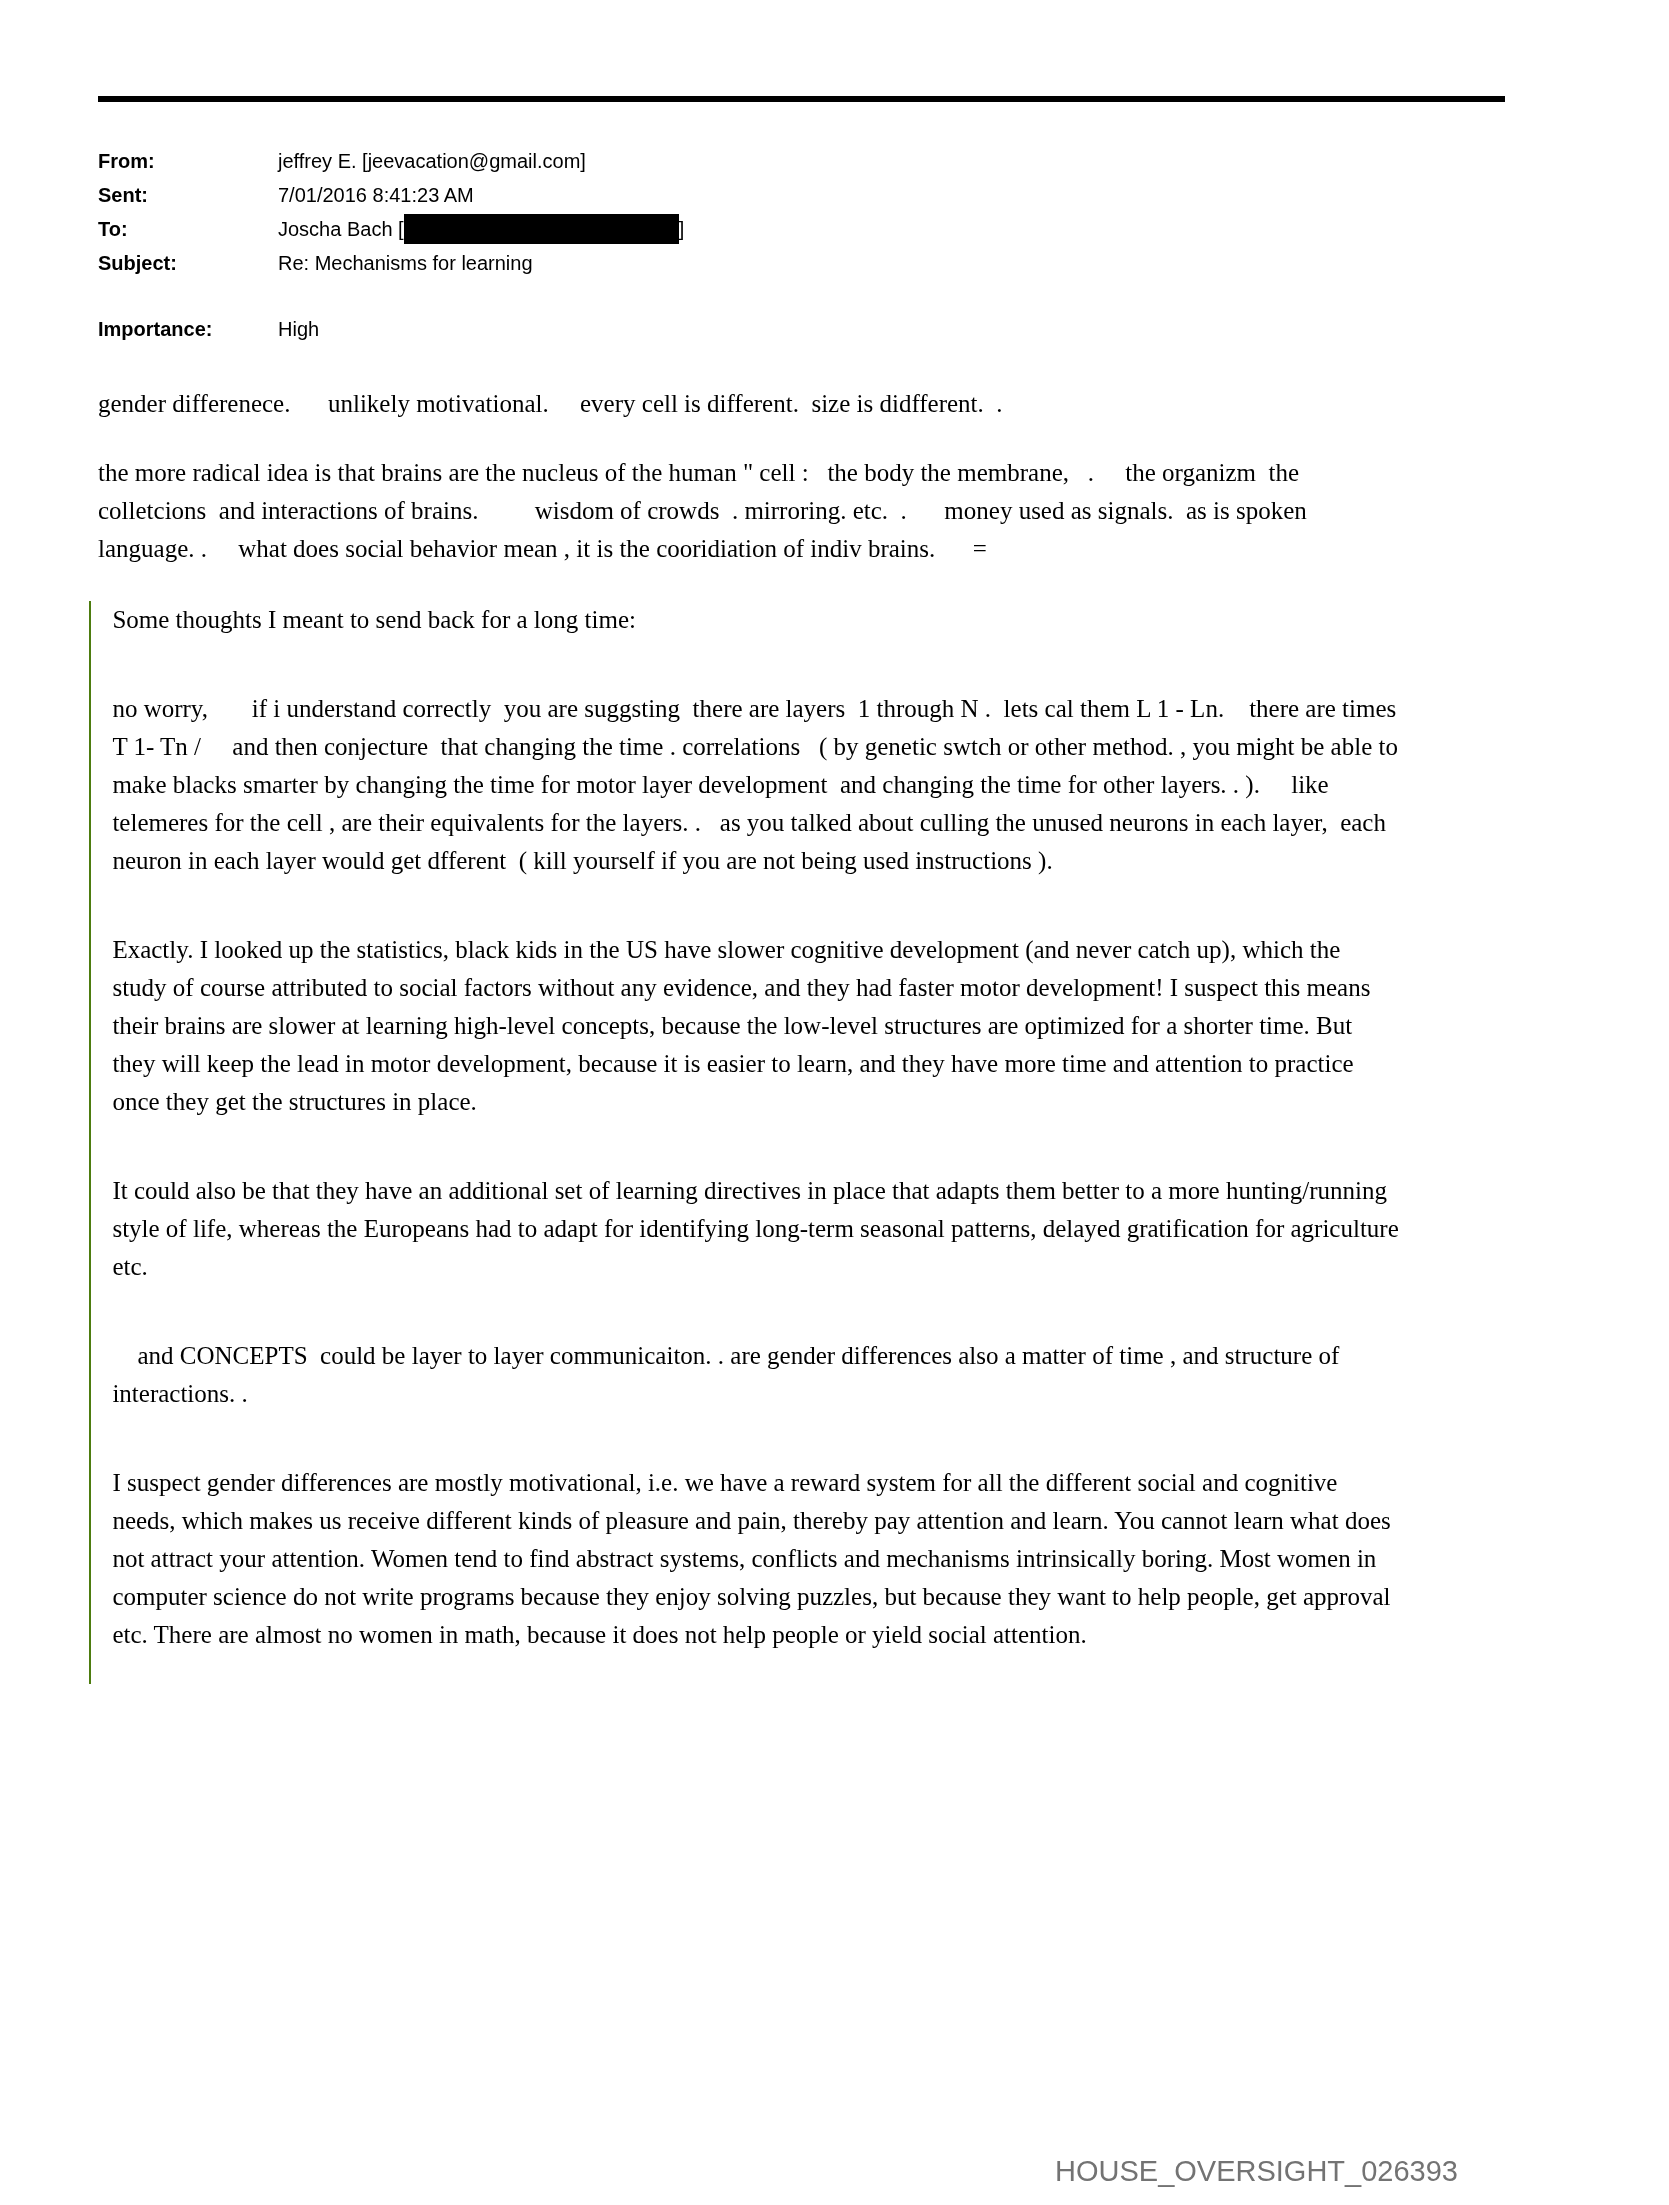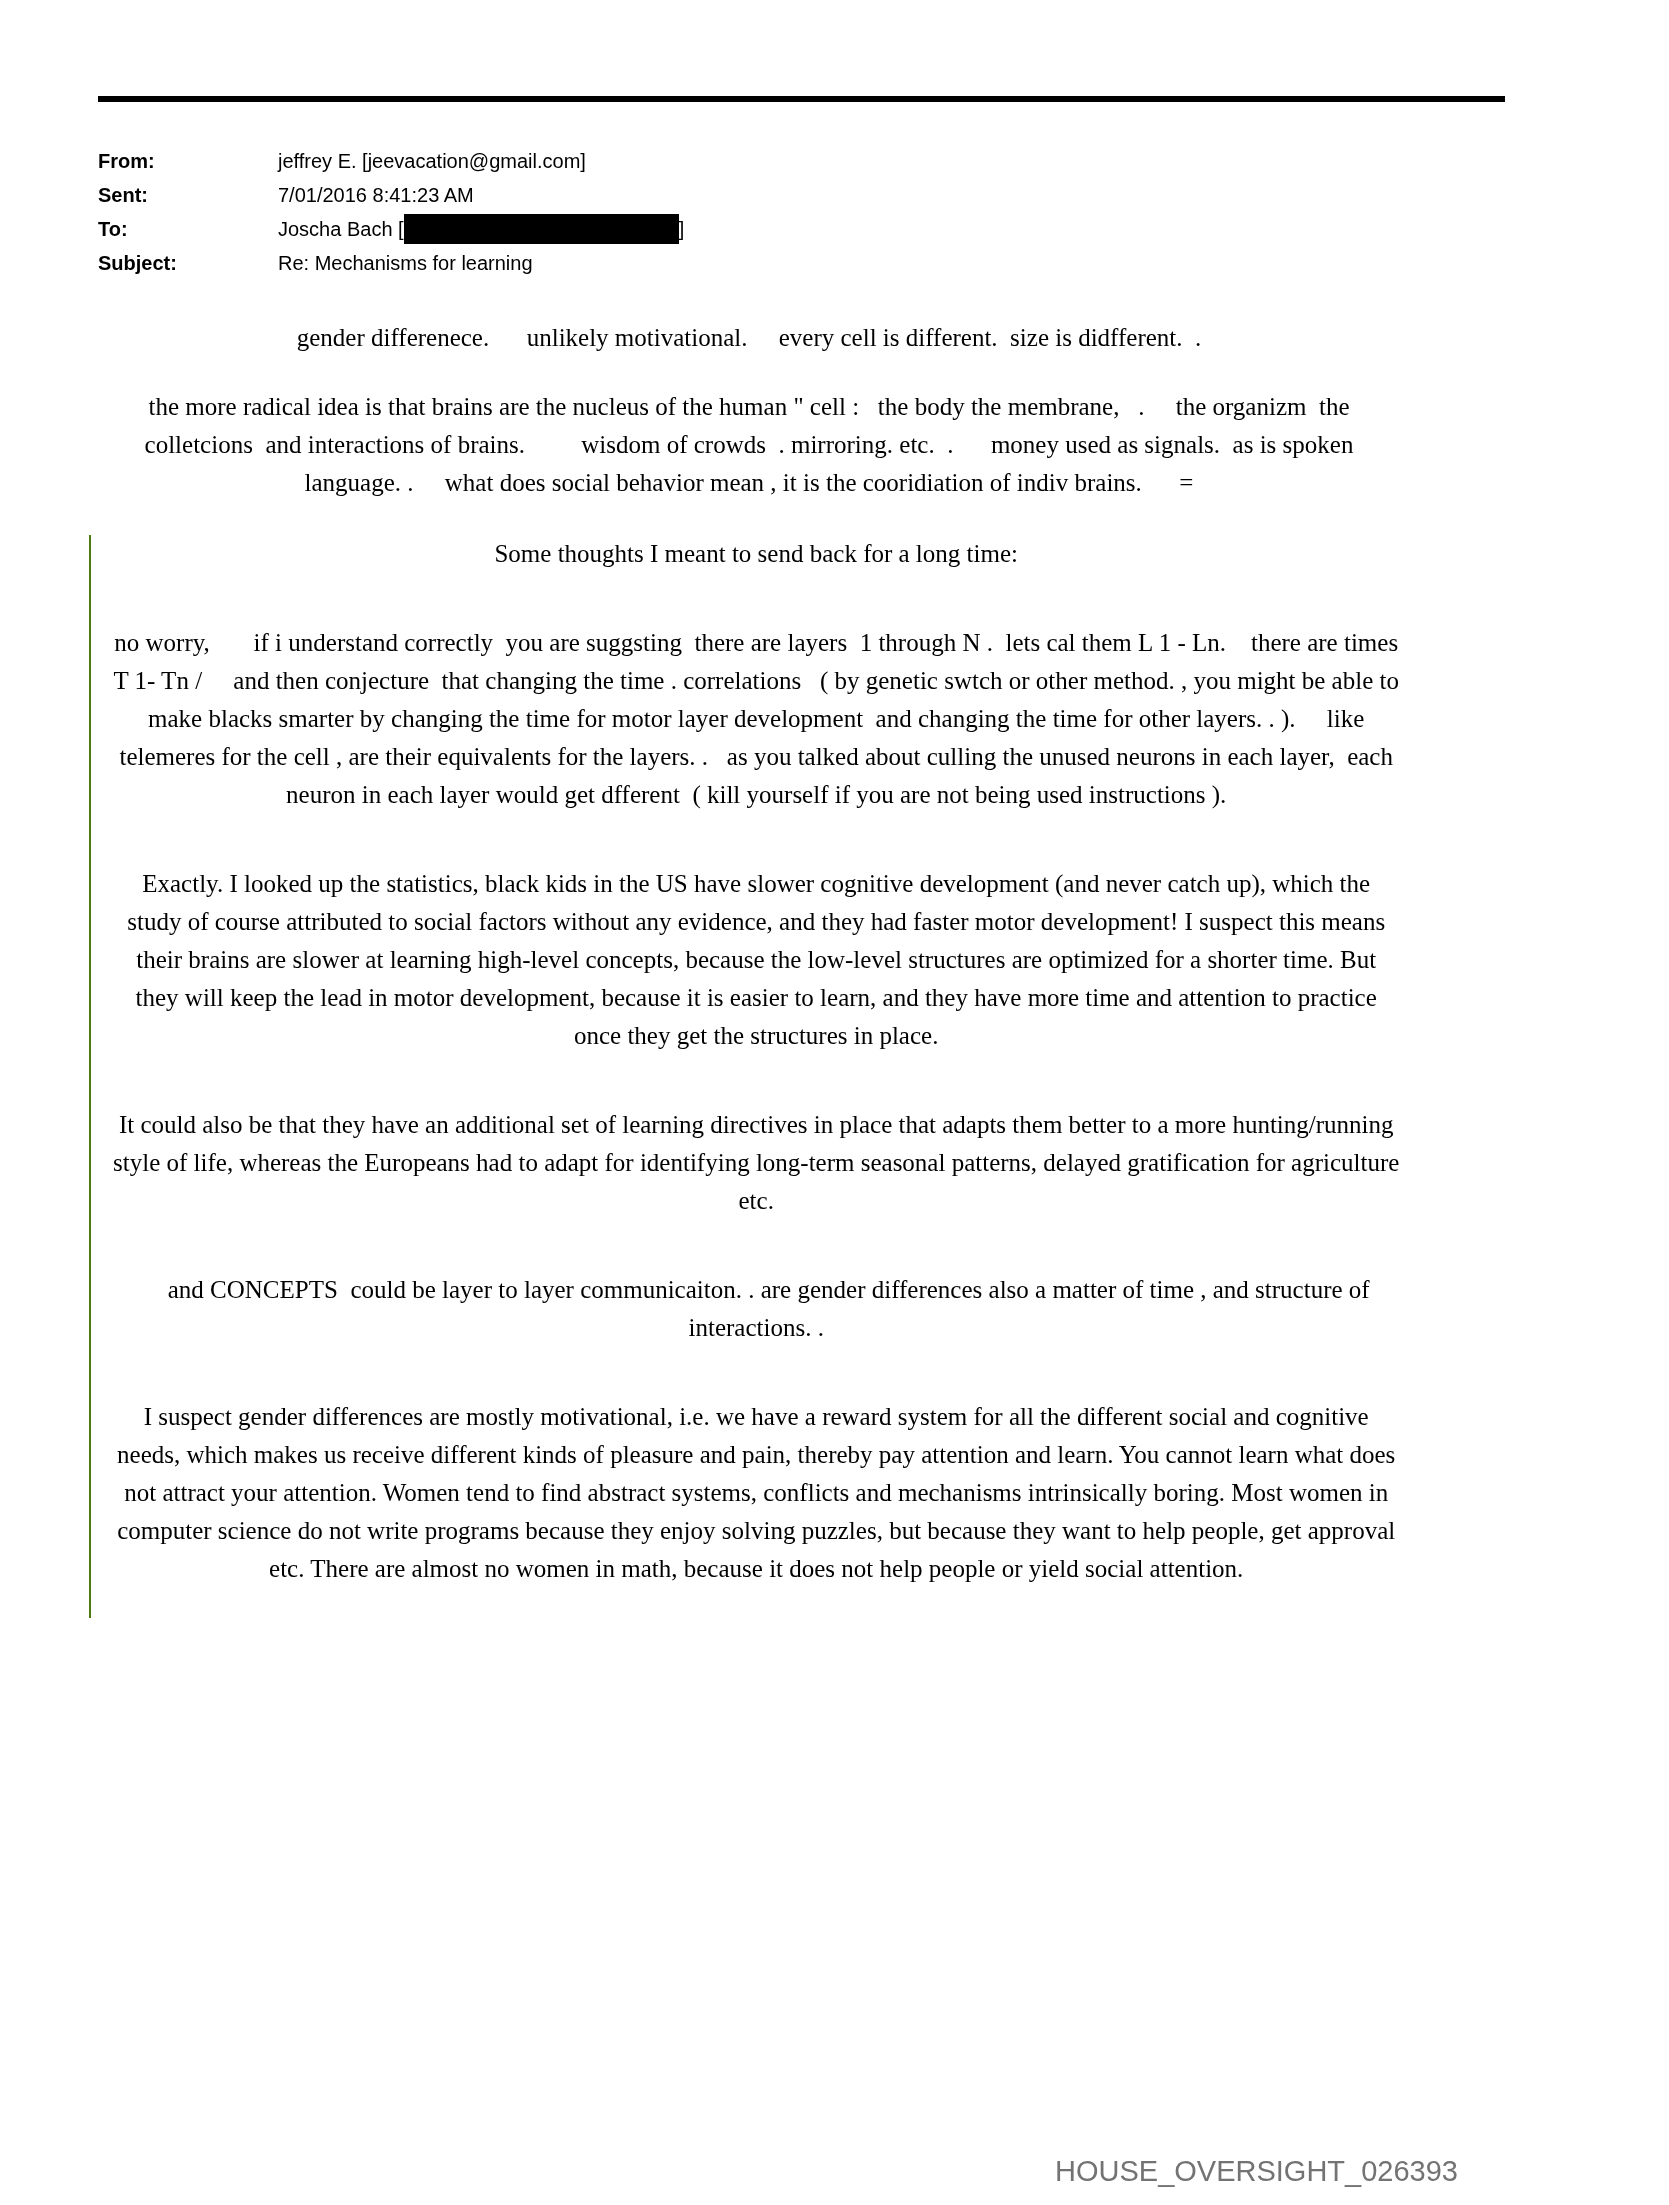--- a/index.html
+++ b/index.html
@@ -53,21 +53,21 @@
     width: 190px;
     height: 2.6px;
     background: #3333cc;
   }
   
   .email-body {
     margin-top: 39px;
     font-size: 25px;
     line-height: 38px;
   }
-  .para { white-space: pre-wrap; text-align: center; }
+  .para { white-space: pre-wrap; }
   .p1 { margin-bottom: 31px; }
   .p2 { margin-bottom: 33px; }
   .p3 { margin-bottom: 75px; }
   .quote-intro { margin-bottom: 0; }
   .quoted-block {
     margin-left: -9.2px;
     border-left: 2px solid #4d7c0f;
     padding-left: 21.6px;
     padding-bottom: 30px;
   }
@@ -102,20 +102,24 @@
         <span class="header-value">7/01/2016 8:41:23 AM</span>
       </div>
       <div class="header-row">
         <span class="header-label">To:</span>
         <span class="header-value"><span>Joscha Bach [</span><span class="redaction to-box"></span><span>]</span></span>
       </div>
       <div class="header-row">
         <span class="header-label">Subject:</span>
         <span class="header-value">Re: Mechanisms for learning</span>
       </div>
+      <div class="header-row importance-row">
+        <span class="header-label">Importance:</span>
+        <span class="header-value">High</span>
+      </div>
     </div>
 
     <div class="email-body">
       <p class="para p1">gender differenece.      unlikely motivational.     every cell is different.  size is didfferent.  .</p>
       <p class="para p2">the more radical idea is that brains are the nucleus of the human " cell :   the body the membrane,   .     the organizm  the colletcions  and interactions of brains.         wisdom of crowds  . mirroring. etc.  .      money used as signals.  as is spoken language. .     what does social behavior mean , it is the cooridiation of indiv brains.      =</p>
 
 
       <div class="quoted-block">
         <p class="para">Some thoughts I meant to send back for a long time:</p>
         <p class="para">no worry,       if i understand correctly  you are suggsting  there are layers  1 through N .  lets cal them L 1 - Ln.    there are times T 1- Tn /     and then conjecture  that changing the time . correlations   ( by genetic swtch or other method. , you might be able to make blacks smarter by changing the time for motor layer development  and changing the time for other layers. . ).     like telemeres for the cell , are their equivalents for the layers. .   as you talked about culling the unused neurons in each layer,  each neuron in each layer would get dfferent  ( kill yourself if you are not being used instructions ).</p>

